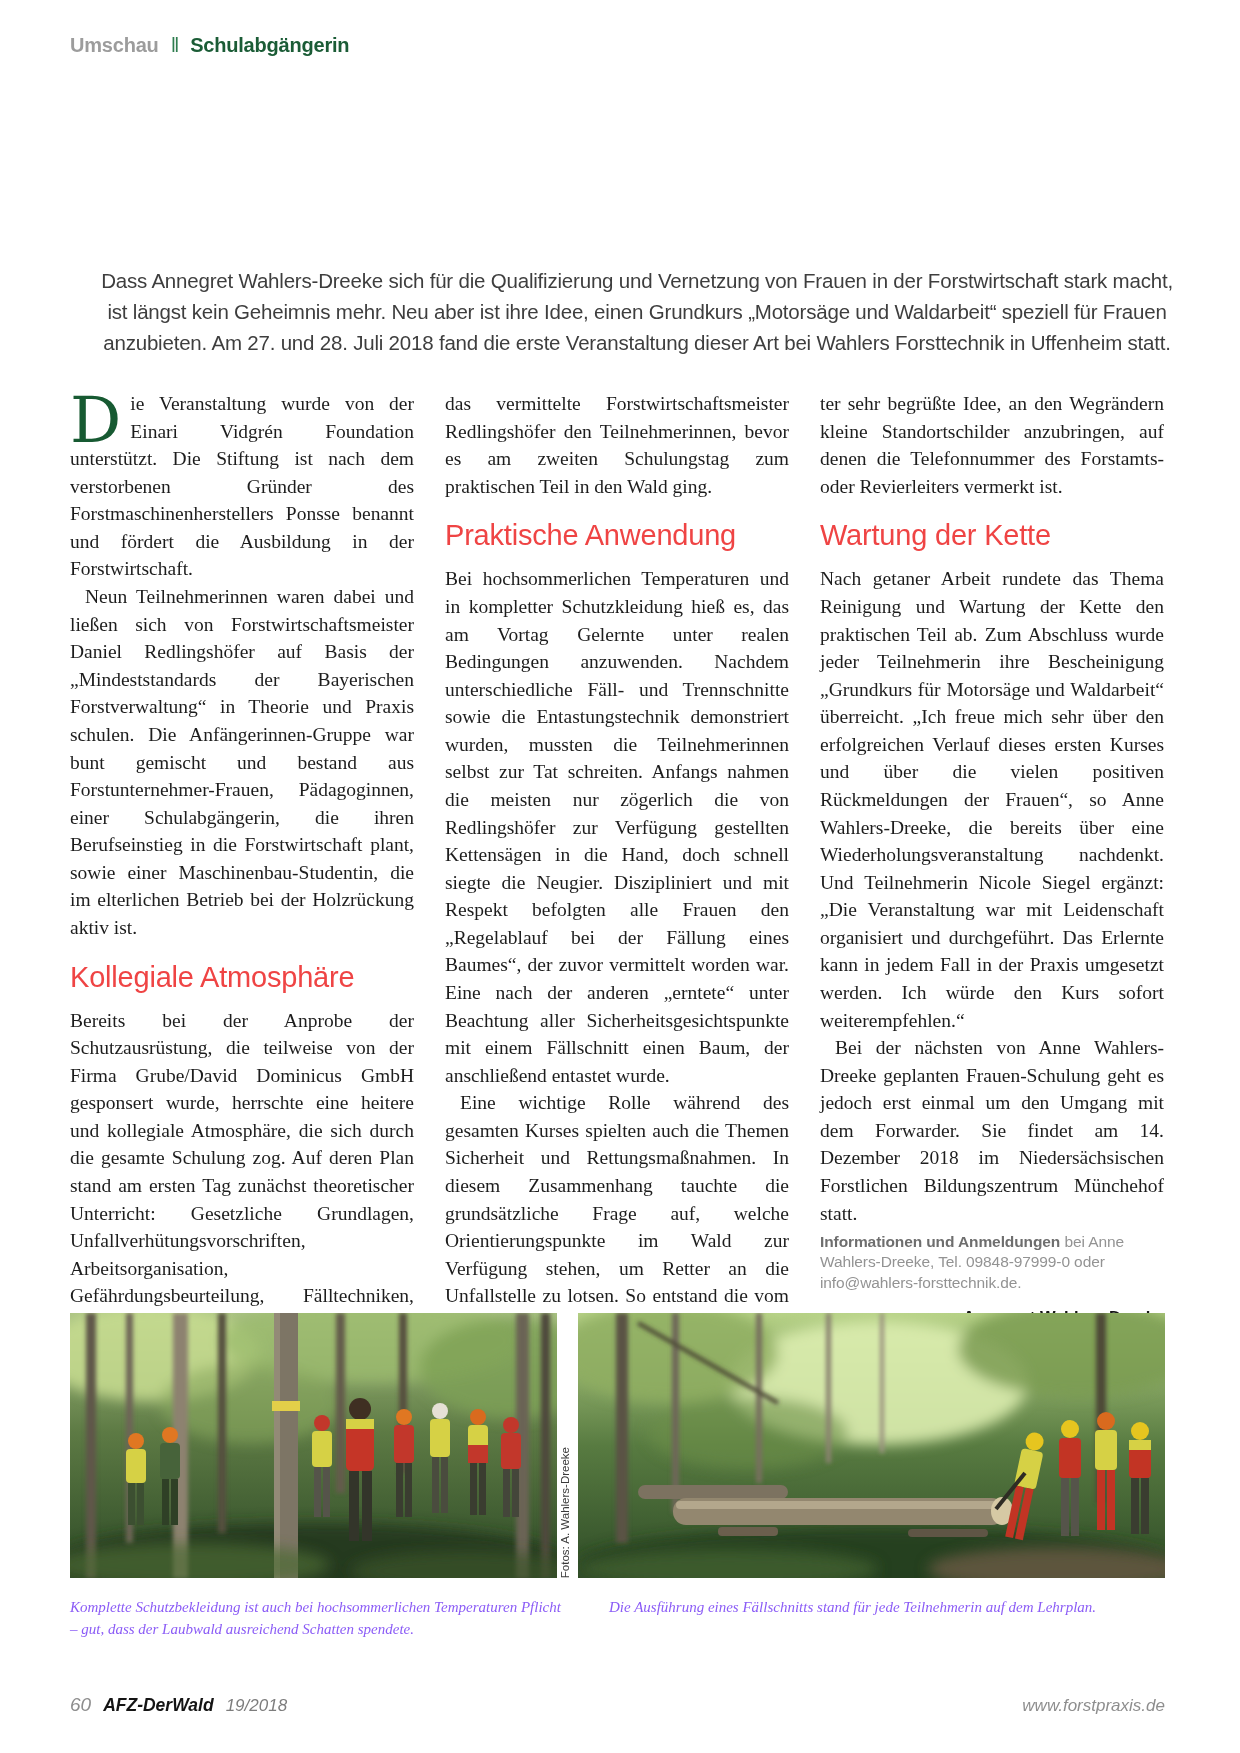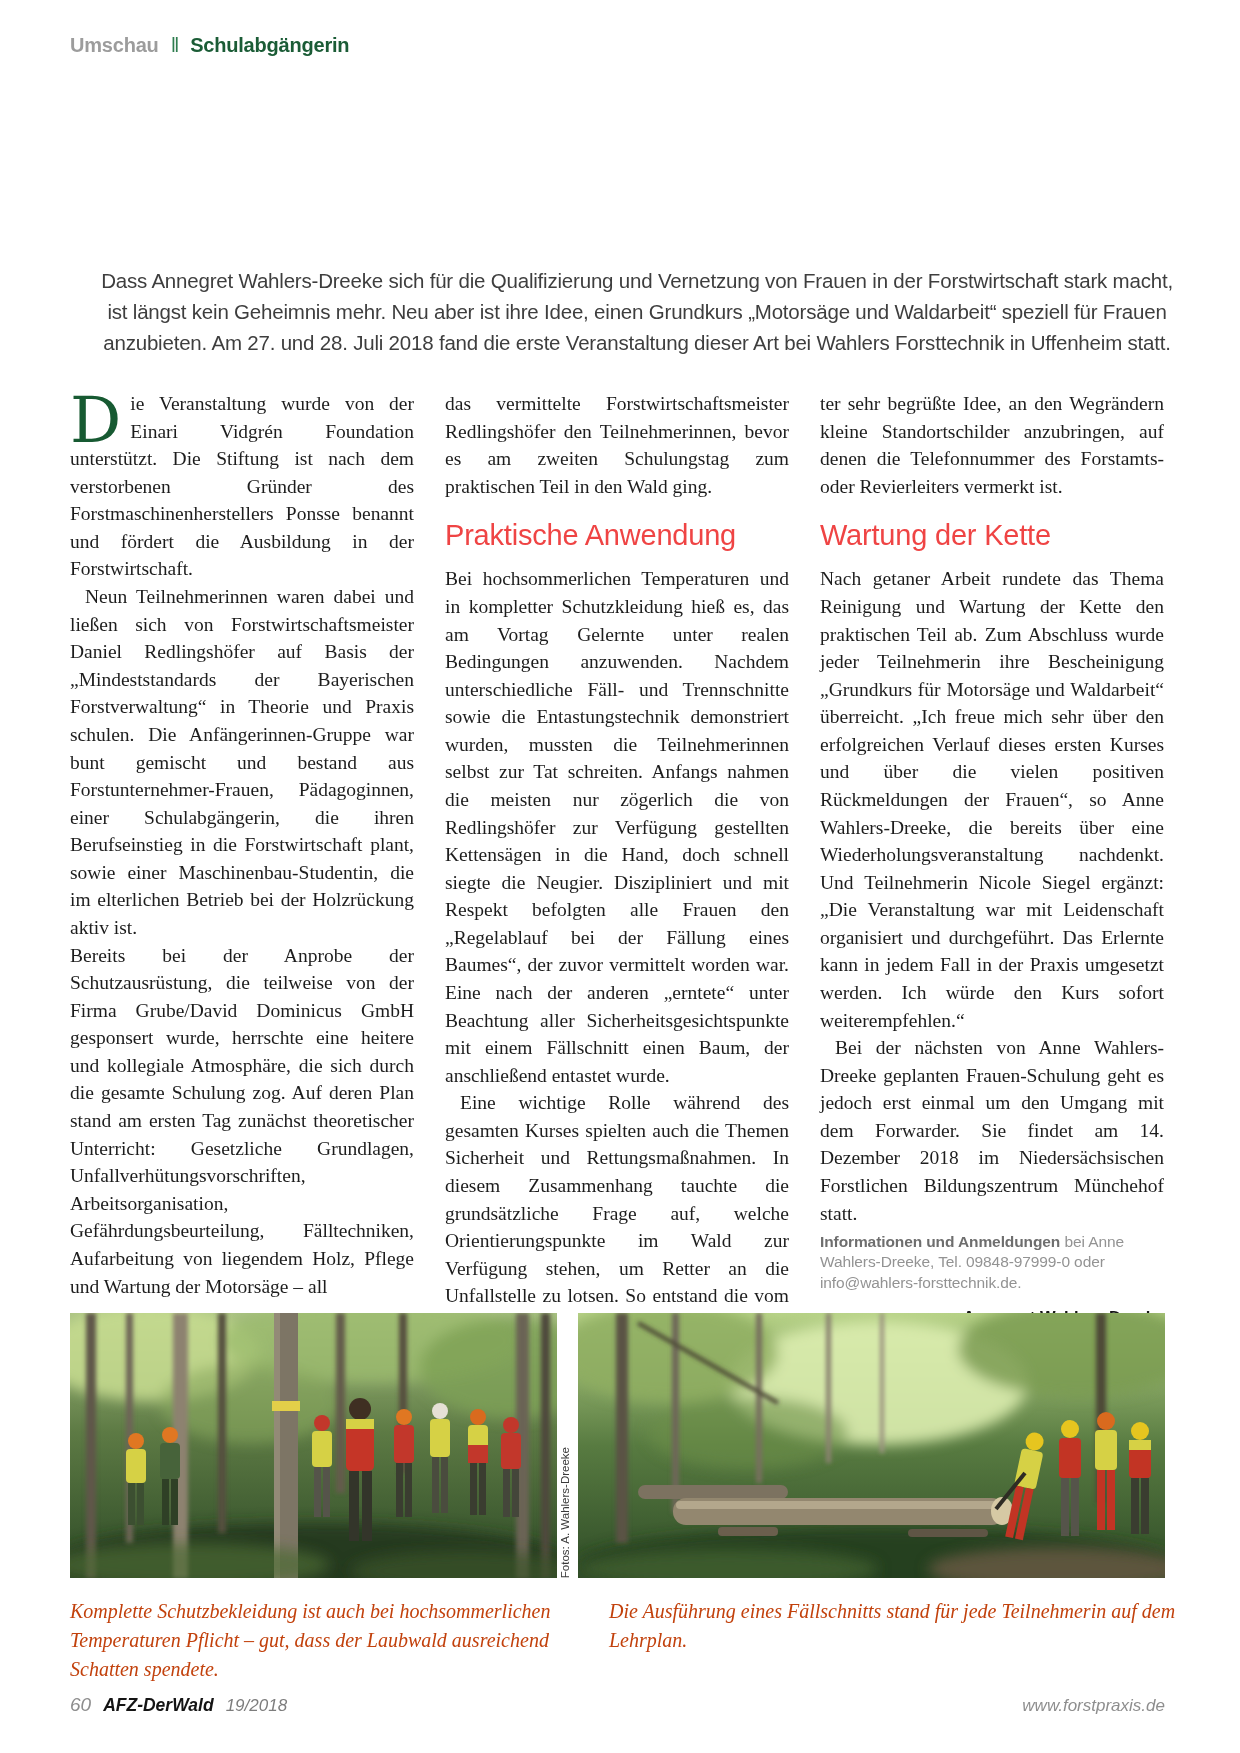--- a/index.html
+++ b/index.html
@@ -36,22 +36,22 @@
   .author{font-family:"Liberation Sans",sans-serif;font-weight:bold;font-size:16.5px;
           color:#161616;text-align:right;margin-top:13px;}
 
   .figures{position:absolute;top:1313px;left:70px;width:1095px;height:265px;display:flex;}
   .photo{height:265px;overflow:hidden;}
   .photo svg{display:block;}
   .figgap{position:relative;width:21px;height:265px;}
   .credit{position:absolute;left:2px;bottom:0;writing-mode:vertical-rl;transform:rotate(180deg);
           font-family:"Liberation Sans",sans-serif;font-size:11.5px;color:#3a3a3a;white-space:nowrap;}
 
-  .caption{position:absolute;top:1597px;font-style:italic;font-size:20px;line-height:1.45;
-           color:#c2410c;}
+  .caption{position:absolute;top:1597px;font-style:italic;font-size:15px;line-height:1.45;
+           color:#8b5cf6;}
   .caption.left{left:70px;width:494px;}
   .caption.right{left:609px;width:587px;}
 
   .footer{position:absolute;top:1694px;left:70px;width:1095px;display:flex;
           justify-content:space-between;align-items:baseline;
           font-family:"Liberation Sans",sans-serif;font-style:italic;}
   .footer .left{display:flex;align-items:baseline;gap:12px;}
   .footer .pageno{color:#8e8e8e;font-size:19px;}
   .footer .mag{color:#141414;font-weight:bold;font-size:17.5px;}
   .footer .issue{color:#7d7d7d;font-size:17px;}
@@ -67,20 +67,21 @@
   </div>
 
 
   <div class="lead">Dass Annegret Wahlers-Dreeke sich für die Qualifizierung und Vernetzung von Frauen in der Forstwirtschaft stark macht, ist längst kein Geheimnis mehr. Neu aber ist ihre Idee, einen Grundkurs „Motorsäge und Waldarbeit“ speziell für Frauen anzubieten. Am 27. und 28. Juli 2018 fand die erste Veranstaltung dieser Art bei Wahlers Forsttechnik in Uffenheim statt.</div>
 
   <div class="columns">
 
     <div class="col" lang="de">
       <p><span class="dropcap">D</span><span>ie Veranstaltung wurde von der Einari Vidgrén Foundation unterstützt. Die Stiftung ist nach dem verstorbenen Gründer des Forstmaschinenherstellers Ponsse benannt und fördert die Ausbildung in der Forstwirtschaft.</span></p>
       <p class="indent">Neun Teilnehmerinnen waren dabei und ließen sich von Forstwirtschaftsmeister Daniel Redlingshöfer auf Basis der „Mindeststandards der Bayerischen Forstverwaltung“ in Theorie und Praxis schulen. Die Anfängerinnen-Gruppe war bunt gemischt und bestand aus Forstunternehmer-Frauen, Pädagoginnen, einer Schulabgängerin, die ihren Berufseinstieg in die Forstwirtschaft plant, sowie einer Maschinenbau-Studentin, die im elterlichen Betrieb bei der Holzrückung aktiv ist.</p>
+      <div class="subhead">Kollegiale Atmosphäre</div>
       <p>Bereits bei der Anprobe der Schutzausrüstung, die teilweise von der Firma Grube/David Dominicus GmbH gesponsert wurde, herrschte eine heitere und kollegiale Atmosphäre, die sich durch die gesamte Schulung zog. Auf deren Plan stand am ersten Tag zunächst theoretischer Unterricht: Gesetzliche Grundlagen, Unfallverhütungsvorschriften, Arbeitsorganisation, Gefährdungsbeurteilung, Fälltechniken, Aufarbeitung von liegendem Holz, Pflege und Wartung der Motorsäge – all</p>
     </div>
 
     <div class="col" lang="de">
       <p>das vermittelte Forstwirtschaftsmeister Redlingshöfer den Teilnehmerinnen, bevor es am zweiten Schulungstag zum praktischen Teil in den Wald ging.</p>
       <div class="subhead">Praktische Anwendung</div>
       <p>Bei hochsommerlichen Temperaturen und in kompletter Schutzkleidung hieß es, das am Vortag Gelernte unter realen Bedingungen anzuwenden. Nachdem unterschiedliche Fäll- und Trennschnitte sowie die Entastungstechnik demonstriert wurden, mussten die Teilnehmerinnen selbst zur Tat schreiten. Anfangs nahmen die meisten nur zögerlich die von Redlingshöfer zur Verfügung gestellten Kettensägen in die Hand, doch schnell siegte die Neugier. Diszipliniert und mit Respekt befolgten alle Frauen den „Regelablauf bei der Fällung eines Baumes“, der zuvor vermittelt worden war. Eine nach der anderen „erntete“ unter Beachtung aller Sicherheitsgesichtspunkte mit einem Fällschnitt einen Baum, der anschließend entastet wurde.</p>
       <p class="indent">Eine wichtige Rolle während des gesamten Kurses spielten auch die Themen Sicherheit und Rettungsmaßnahmen. In diesem Zusammenhang tauchte die grundsätzliche Frage auf, welche Orientierungspunkte im Wald zur Verfügung stehen, um Retter an die Unfallstelle zu lotsen. So entstand die vom Schulungslei-</p>
     </div>
 

